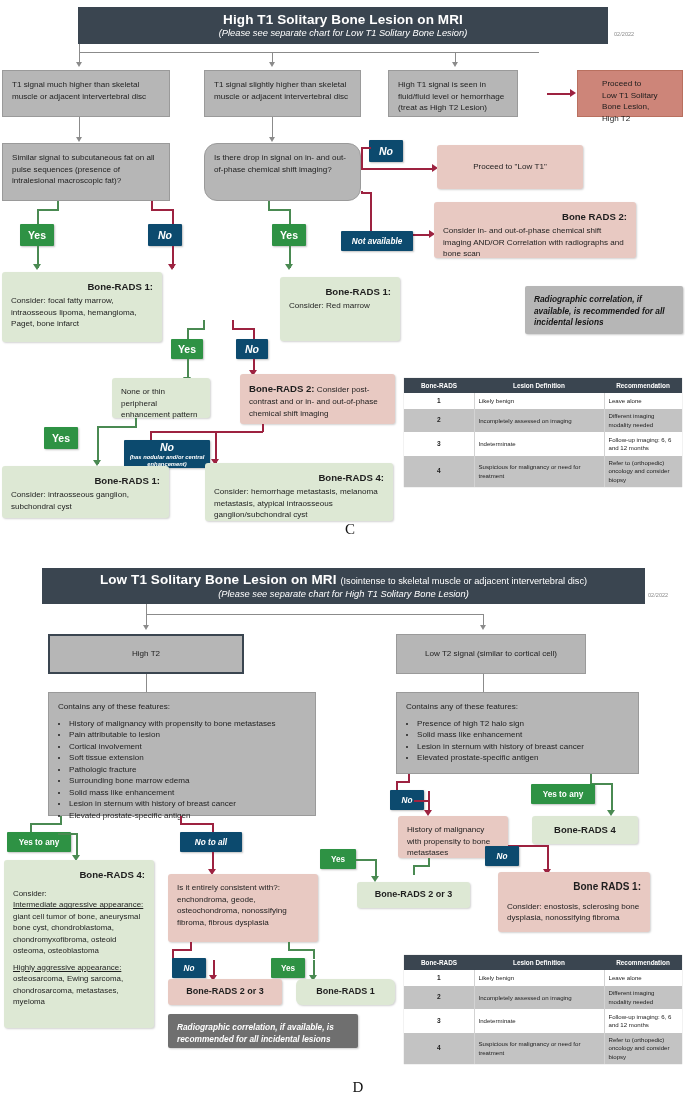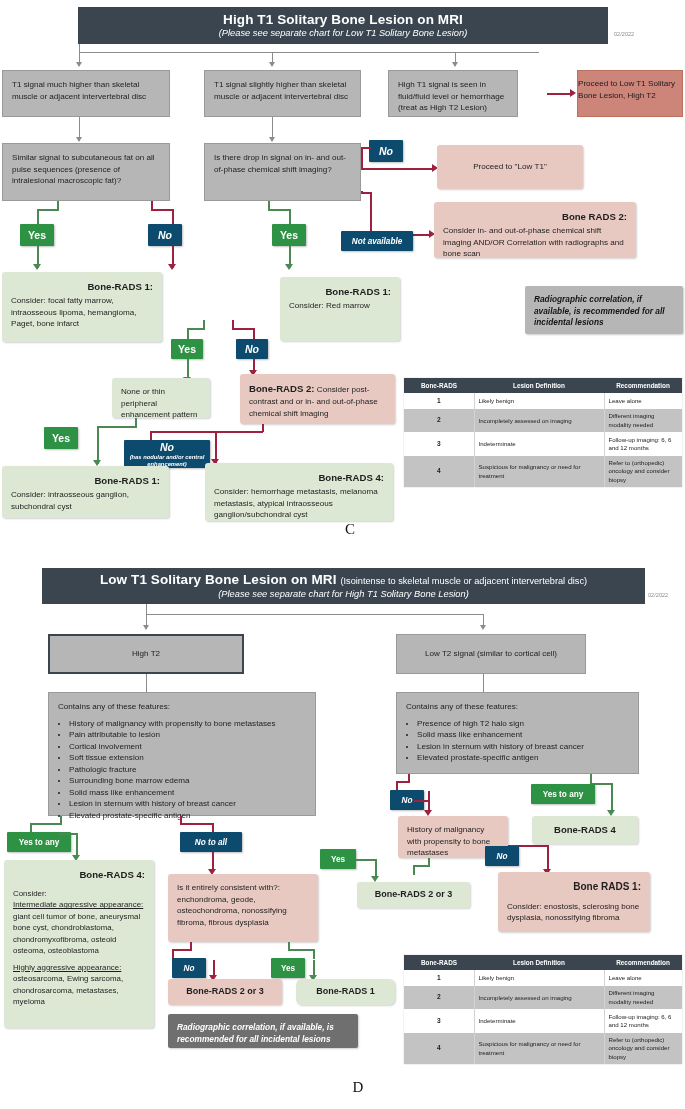--- a/index.html
+++ b/index.html
@@ -37,21 +37,21 @@
   }
   .pink.center{display:flex;align-items:center;justify-content:center;text-align:center;}
   .green{
     background:#dde8d4;color:#1e1e1e;border-radius:3px;
     font-size:8.1px;line-height:1.45;padding:8px 9px;
     box-shadow:1px 1px 2px rgba(0,0,0,.18);
   }
   .green.center{display:flex;align-items:center;justify-content:center;text-align:center;}
   .salmon{
     background:#cd8579;color:#1b1b1b;border:1px solid #b9705f;
-    font-size:8.1px;line-height:1.45;padding:7px 0;
+    font-size:8.1px;line-height:1.45;padding:7px 24px;
   }
   .darkgray-note{
     background:#b6b6b6;color:#141414;border-radius:2px;
     font-style:italic;font-weight:bold;font-size:8.3px;line-height:1.4;
     padding:8px 9px;box-shadow:1px 1px 2px rgba(0,0,0,.2);
   }
   .darkgray-note.d{background:#6f6f6f;color:#ffffff;}
 
   .title-line{font-weight:bold;font-size:9.6px;display:block;margin-bottom:1px;text-align:right;}
   .title-inline{font-weight:bold;font-size:9.6px;}
@@ -131,21 +131,21 @@
 
   <div class="ln r-h abs" style="left:547px;top:93px;width:23px;"></div>
   <div class="arrow a-right-r abs" style="left:570px;top:89px;"></div>
 
   <div class="ln k-v abs" style="left:79px;top:117px;height:23px;"></div>
   <div class="arrow a-down-k abs" style="left:75.5px;top:137px;"></div>
   <div class="ln k-v abs" style="left:272px;top:117px;height:23px;"></div>
   <div class="arrow a-down-k abs" style="left:268.5px;top:137px;"></div>
 
   <div class="abs gray" style="left:2px;top:143px;width:168px;height:58px;">Similar signal to subcutaneous fat on all pulse sequences (presence of intralesional macroscopic fat)?</div>
-  <div class="abs gray" style="left:204px;top:143px;width:157px;height:58px;">Is there drop in signal on in- and out-of-phase chemical shift imaging?</div>
+  <div class="abs gray" style="left:204px;top:143px;width:157px;height:58px;border-radius:13px;">Is there drop in signal on in- and out-of-phase chemical shift imaging?</div>
 
   <div class="abs no" style="left:369px;top:140px;width:34px;height:22px;">
     <span>No</span>
   </div>
   <div class="ln r-h abs" style="left:361px;top:147px;width:10px;"></div>
   <div class="ln r-v abs" style="left:361px;top:147px;height:22px;"></div>
   <div class="ln r-h abs" style="left:361px;top:168px;width:72px;"></div>
   <div class="arrow a-right-r abs" style="left:432px;top:164px;"></div>
   <div class="abs pink center" style="left:437px;top:145px;width:146px;height:44px;">Proceed to "Low T1"</div>
 

